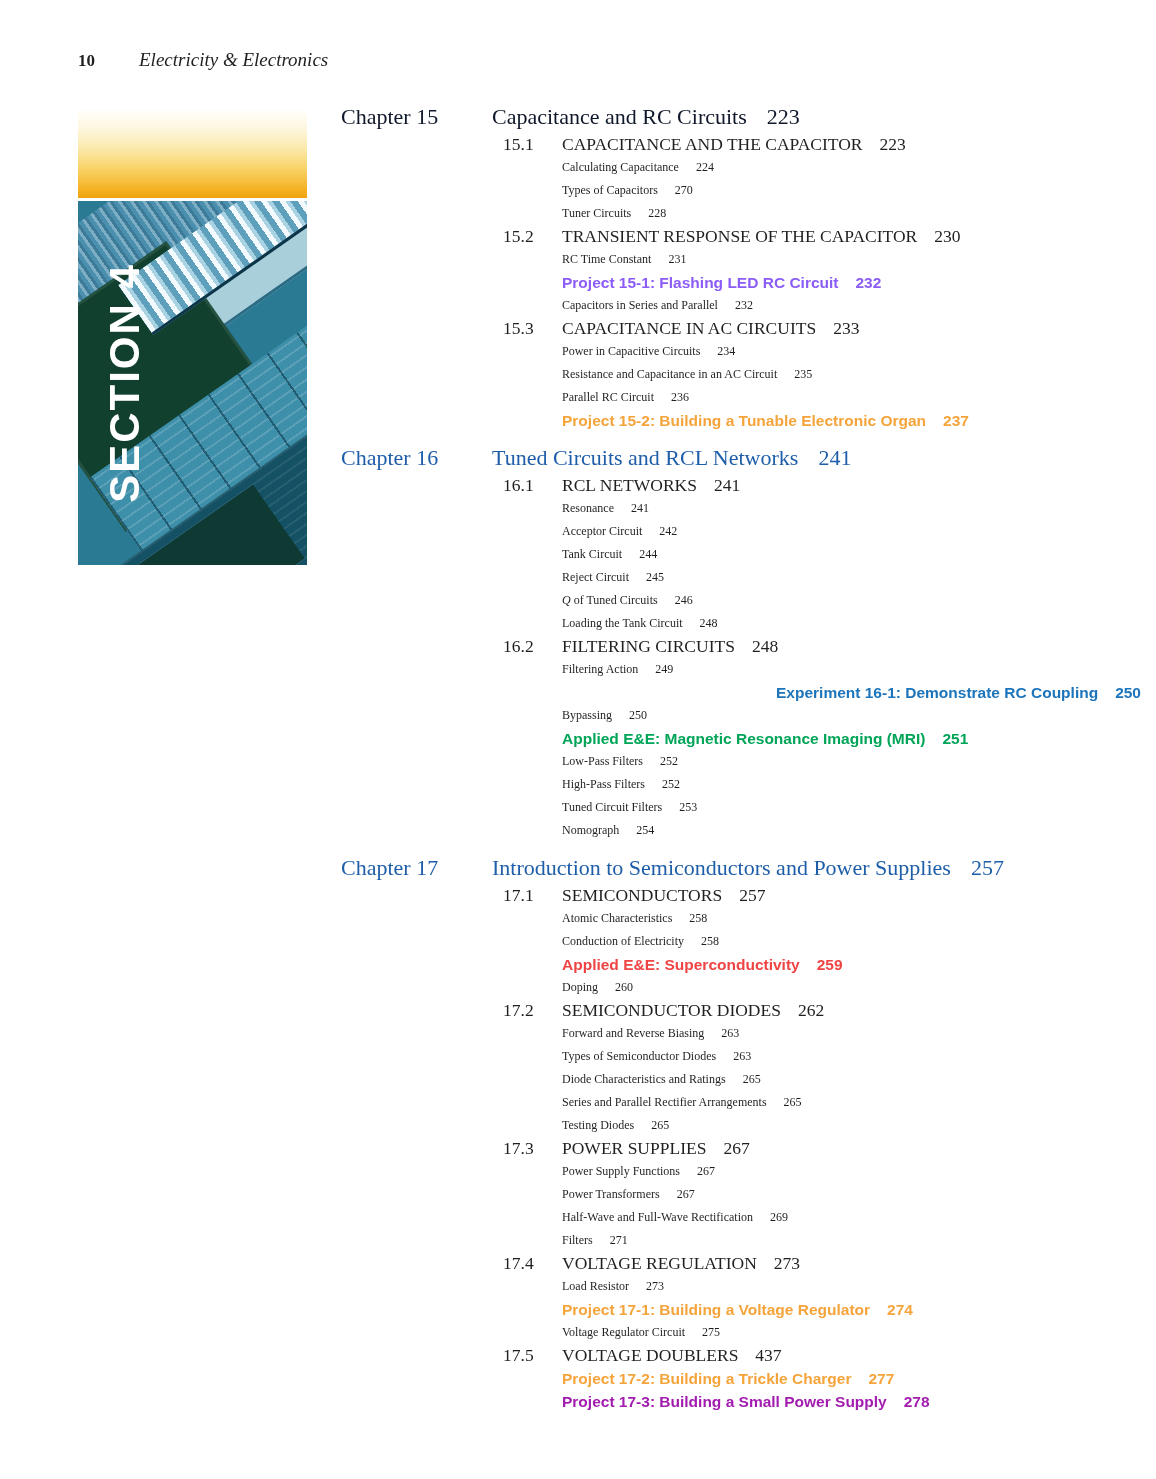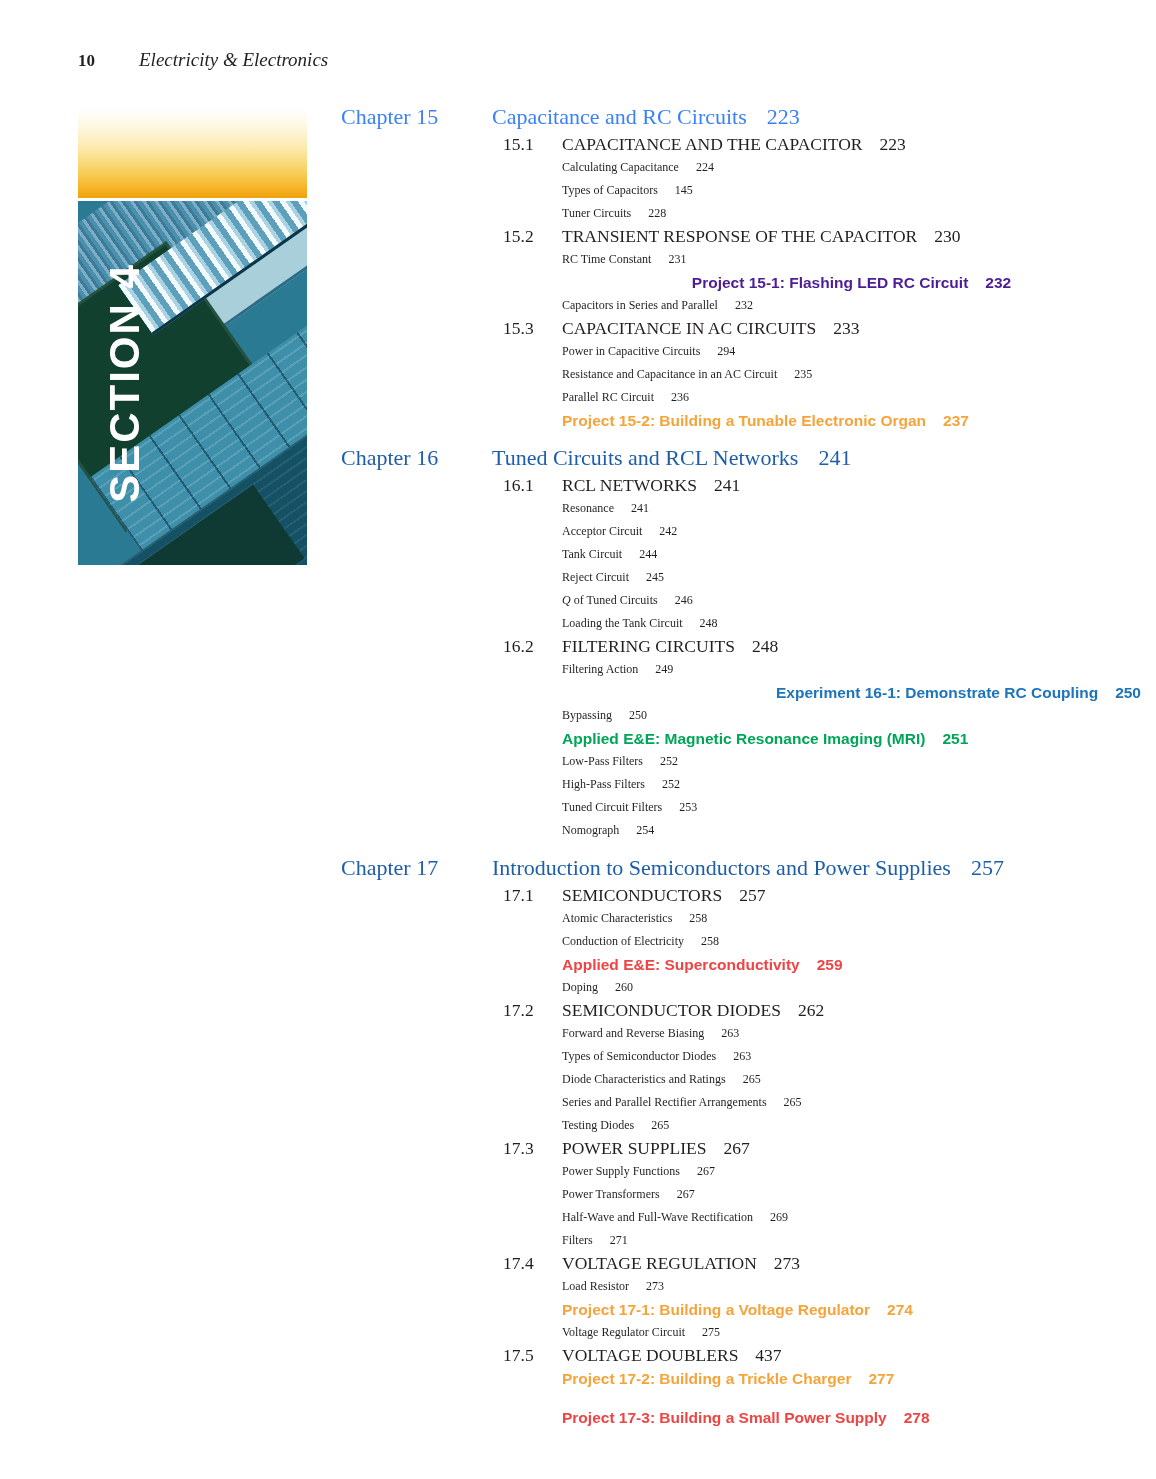--- a/index.html
+++ b/index.html
@@ -72,32 +72,32 @@
     <div class="rot green-bottom"></div>
     <div class="rot band-serrated"></div>
     <div class="label-holder">
       <span class="section-label">SECTION 4</span>
     </div>
   </div>
 </aside>
 
 <main class="toc">
     <section class="chapter">
-      <div class="chapter-heading" style="color: #3b82f6;"><span class="ch-label">Chapter 15</span><span class="ch-title">Capacitance and RC Circuits</span><span class="ch-page">223</span></div>
+      <div class="chapter-heading" style="color: #0f172a;"><span class="ch-label">Chapter 15</span><span class="ch-title">Capacitance and RC Circuits</span><span class="ch-page">223</span></div>
       <div class="entries">
         <div class="entry section"><span class="num">15.1</span><span class="entry-title">CAPACITANCE AND THE CAPACITOR</span><span class="pg">223</span></div>
         <div class="entry sub"><span class="entry-title">Calculating Capacitance</span><span class="pg">224</span></div>
-        <div class="entry sub"><span class="entry-title">Types of Capacitors</span><span class="pg">145</span></div>
+        <div class="entry sub"><span class="entry-title">Types of Capacitors</span><span class="pg">270</span></div>
         <div class="entry sub"><span class="entry-title">Tuner Circuits</span><span class="pg">228</span></div>
         <div class="entry section"><span class="num">15.2</span><span class="entry-title">TRANSIENT RESPONSE OF THE CAPACITOR</span><span class="pg">230</span></div>
         <div class="entry sub"><span class="entry-title">RC Time Constant</span><span class="pg">231</span></div>
-        <div class="entry project" style="color: #4c1d95; text-align: center;"><span class="entry-title">Project 15-1: Flashing LED RC Circuit</span><span class="pg">232</span></div>
+        <div class="entry project" style="color: #8b5cf6;"><span class="entry-title">Project 15-1: Flashing LED RC Circuit</span><span class="pg">232</span></div>
         <div class="entry sub"><span class="entry-title">Capacitors in Series and Parallel</span><span class="pg">232</span></div>
         <div class="entry section"><span class="num">15.3</span><span class="entry-title">CAPACITANCE IN AC CIRCUITS</span><span class="pg">233</span></div>
-        <div class="entry sub"><span class="entry-title">Power in Capacitive Circuits</span><span class="pg">294</span></div>
+        <div class="entry sub"><span class="entry-title">Power in Capacitive Circuits</span><span class="pg">234</span></div>
         <div class="entry sub"><span class="entry-title">Resistance and Capacitance in an AC Circuit</span><span class="pg">235</span></div>
         <div class="entry sub"><span class="entry-title">Parallel RC Circuit</span><span class="pg">236</span></div>
         <div class="entry project" style="color: rgb(245, 164, 59);"><span class="entry-title">Project 15-2: Building a Tunable Electronic Organ</span><span class="pg">237</span></div>
       </div>
     </section>
     <section class="chapter">
       <div class="chapter-heading" style="color: rgb(30, 94, 169);"><span class="ch-label">Chapter 16</span><span class="ch-title">Tuned Circuits and RCL Networks</span><span class="ch-page">241</span></div>
       <div class="entries">
         <div class="entry section"><span class="num">16.1</span><span class="entry-title">RCL NETWORKS</span><span class="pg">241</span></div>
         <div class="entry sub"><span class="entry-title">Resonance</span><span class="pg">241</span></div>
@@ -135,16 +135,16 @@
         <div class="entry sub"><span class="entry-title">Power Supply Functions</span><span class="pg">267</span></div>
         <div class="entry sub"><span class="entry-title">Power Transformers</span><span class="pg">267</span></div>
         <div class="entry sub"><span class="entry-title">Half-Wave and Full-Wave Rectification</span><span class="pg">269</span></div>
         <div class="entry sub"><span class="entry-title">Filters</span><span class="pg">271</span></div>
         <div class="entry section"><span class="num">17.4</span><span class="entry-title">VOLTAGE REGULATION</span><span class="pg">273</span></div>
         <div class="entry sub"><span class="entry-title">Load Resistor</span><span class="pg">273</span></div>
         <div class="entry project" style="color: rgb(245, 164, 59);"><span class="entry-title">Project 17-1: Building a Voltage Regulator</span><span class="pg">274</span></div>
         <div class="entry sub"><span class="entry-title">Voltage Regulator Circuit</span><span class="pg">275</span></div>
         <div class="entry section"><span class="num">17.5</span><span class="entry-title">VOLTAGE DOUBLERS</span><span class="pg">437</span></div>
         <div class="entry project" style="color: rgb(245, 164, 59);"><span class="entry-title">Project 17-2: Building a Trickle Charger</span><span class="pg">277</span></div>
-        <div class="entry project" style="color: #ef4444; margin-top: 16px;"><span class="entry-title">Project 17-3: Building a Small Power Supply</span><span class="pg">278</span></div>
+        <div class="entry project" style="color: #a21caf;"><span class="entry-title">Project 17-3: Building a Small Power Supply</span><span class="pg">278</span></div>
       </div>
     </section>
   </main>
 
 </body></html>

